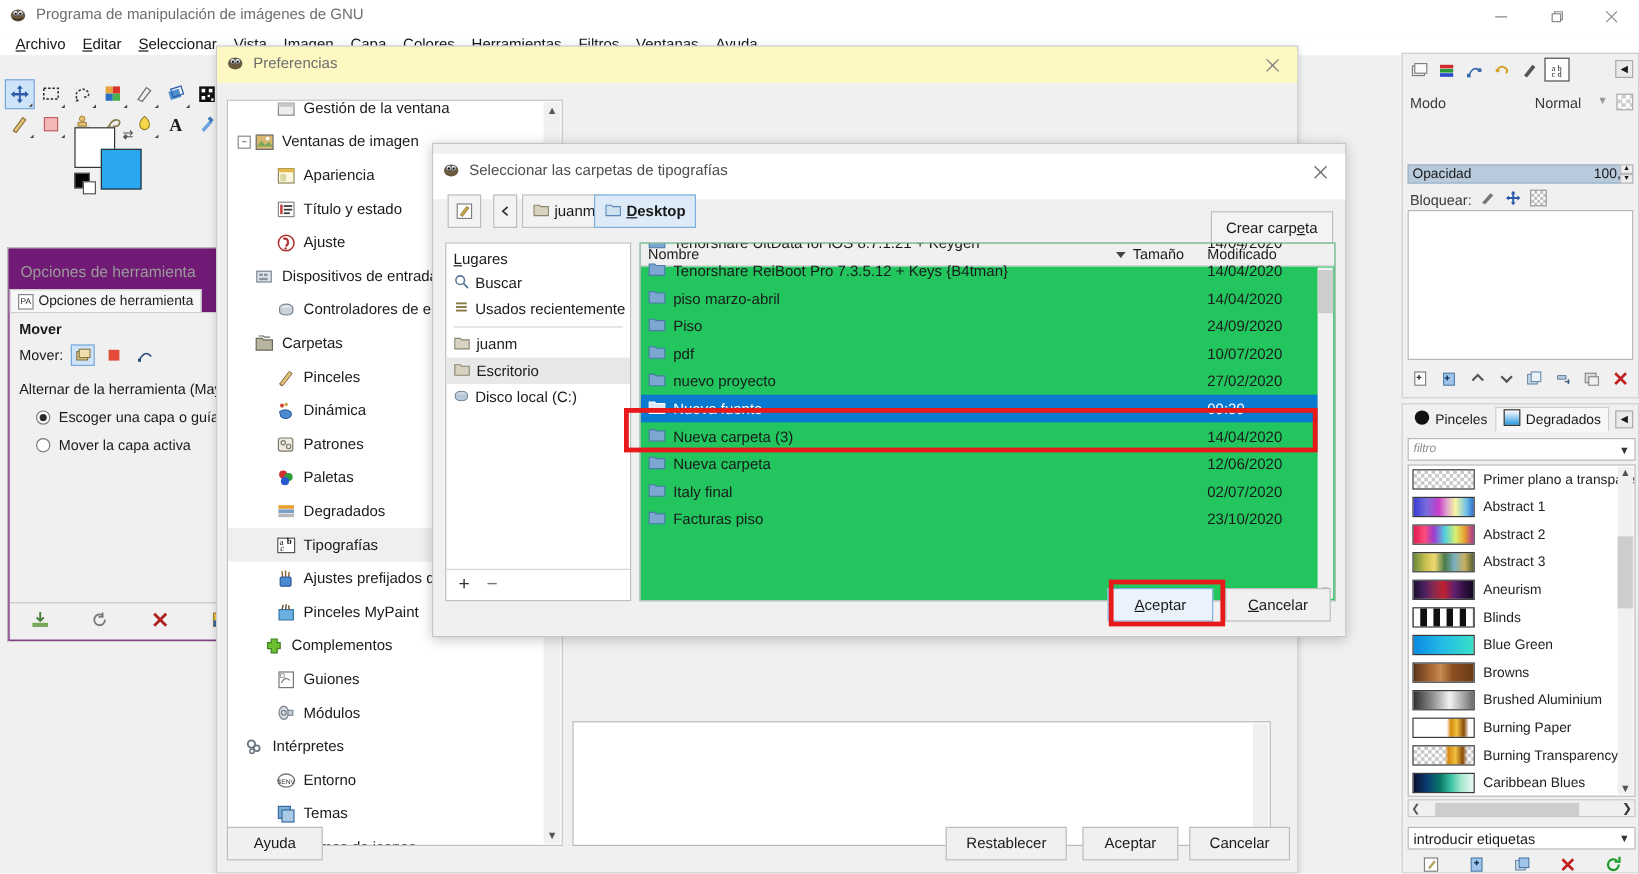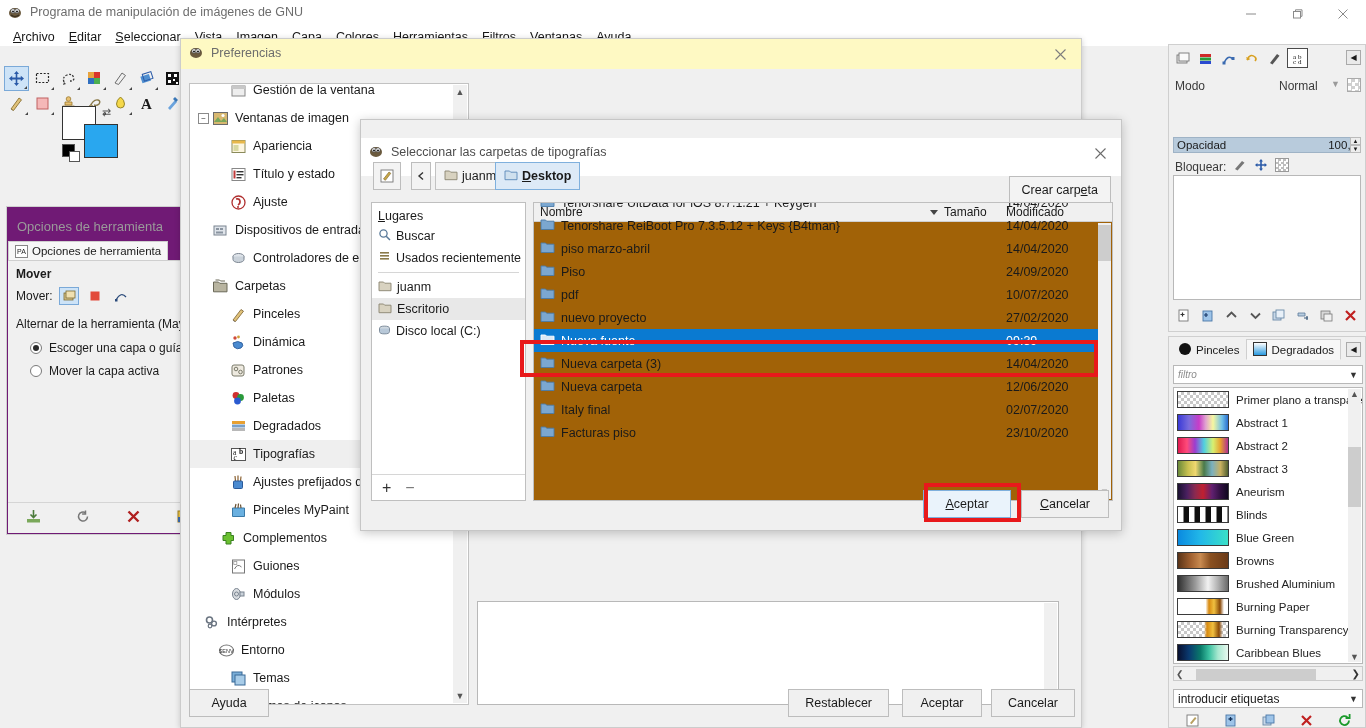--- a/index.html
+++ b/index.html
@@ -180,21 +180,21 @@
     height:28px; min-width:80px; padding:0 16px; background:#f0f0f0;
     border:1px solid #bdbdbd; font-size:12.5px; color:#1a1a1a;
     display:inline-flex; align-items:center; justify-content:center;
   }
 
   
   .fc {
     position:absolute; left:360px; top:119px; width:762px; height:412px;
     background:#f0f0f0; border:1px solid #c6c6c6; box-shadow:0 2px 10px rgba(0,0,0,.22);
   }
-  .fc-tb { position:absolute; left:0; top:18px; width:760px; height:38px; background:#ffffff; }
+  .fc-tb { position:absolute; left:0; top:8px; width:760px; height:38px; background:#ffffff; }
   .fc-tb .t { position:absolute; left:30px; top:7px; font-size:12.5px; color:#4d4d4d; }
   .fc-tb .ic { position:absolute; left:8px; top:6px; }
   .fc-close { position:absolute; right:4px; top:3px; width:34px;height:24px;
               display:flex;align-items:center;justify-content:center;color:#6b6b6b; }
   .fc-toolbar { position:absolute; left:0; top:34px; width:760px; height:44px; }
   .tb-btn { position:absolute; width:28px; height:28px; border:1px solid #bdbdbd;
             background:#f3f3f3; display:flex; align-items:center; justify-content:center; }
   .crumb { position:absolute; height:28px; border:1px solid #c2c2c2; background:#f3f3f3;
            display:flex; align-items:center; padding:0 8px; font-size:12.5px; gap:4px; }
   .crumb.act { background:#ddeaf7; border-color:#7fb0dd; font-weight:bold; }
@@ -204,21 +204,21 @@
   .fc-places { position:absolute; left:10px; top:82px; width:155px; height:299px;
                background:#fff; border:1px solid #bfbfbf; }
   .pl-head { padding:6px 0 2px 6px; font-size:12.5px; }
   .pl-head u { text-decoration:underline; }
   .pl-item { height:22px; display:flex; align-items:center; padding-left:6px; font-size:12.5px; gap:5px;}
   .pl-item.sel { background:#e8e8e8; }
   .pl-sep { height:1px; background:#d6d6d6; margin:3px 6px; }
   .pl-foot { position:absolute; left:0; bottom:0; width:153px; height:26px;
              border-top:1px solid #d6d6d6; display:flex; align-items:center; gap:14px; padding-left:10px;}
   .fc-files { position:absolute; left:172px; top:82px; width:580px; height:299px;
-              background:#a16207; border:1px solid #bfbfbf; overflow:hidden; }
+              background:#22c55e; border:1px solid #bfbfbf; overflow:hidden; }
   .fh { position:absolute; left:0; top:0; width:578px; height:19px; background:#f0f0f0;
         border-bottom:1px solid #cfcfcf; display:flex; align-items:center; font-size:12px; }
   .fh .c1 { width:410px; padding-left:6px; position:relative; }
   .fh .c2 { width:62px; }
   .fh .c3 { width:80px; }
   .fh .sortarrow { position:absolute; right:6px; top:5px; width:0;height:0;
                    border-left:4px solid transparent;border-right:4px solid transparent;
                    border-top:5px solid #444; }
   .frows { position:absolute; left:0; top:19px; width:565px; height:280px; overflow:hidden; }
   .frow { height:23px; display:flex; align-items:center; font-size:12.5px; }
@@ -923,21 +923,21 @@
           </div>
           <div class="tnode" style="">
             <span style="width: 14px; flex: 0 0 auto;"></span>
             <span class="ticon"><svg width="17" height="17">
                 <circle cx="5.5" cy="6" r="3" fill="none" stroke="#6a7480" stroke-width="1.6"></circle>
                 <circle cx="10" cy="9.5" r="2.4" fill="none" stroke="#6a7480" stroke-width="1.4"></circle>
                 <circle cx="6" cy="12" r="1.8" fill="none" stroke="#6a7480" stroke-width="1.2"></circle>
               </svg></span>
             <span>Intérpretes</span>
           </div>
-          <div class="tnode" style="padding-left: 14px;">
+          <div class="tnode" style="padding-left: 26px;">
             <span style="width: 14px; flex: 0 0 auto;"></span>
             <span class="ticon"><svg width="17" height="17">
                 <ellipse cx="8.5" cy="8.5" rx="7" ry="5.5" fill="#fff" stroke="#777" stroke-width="1.1"></ellipse>
                 <text x="8.5" y="11" font-size="5.5" text-anchor="middle" font-family="Liberation Sans, sans-serif" fill="#333">$ENV</text>
               </svg></span>
             <span>Entorno</span>
           </div>
           <div class="tnode" style="padding-left: 26px;">
             <span style="width: 14px; flex: 0 0 auto;"></span>
             <span class="ticon"><svg width="17" height="17">

